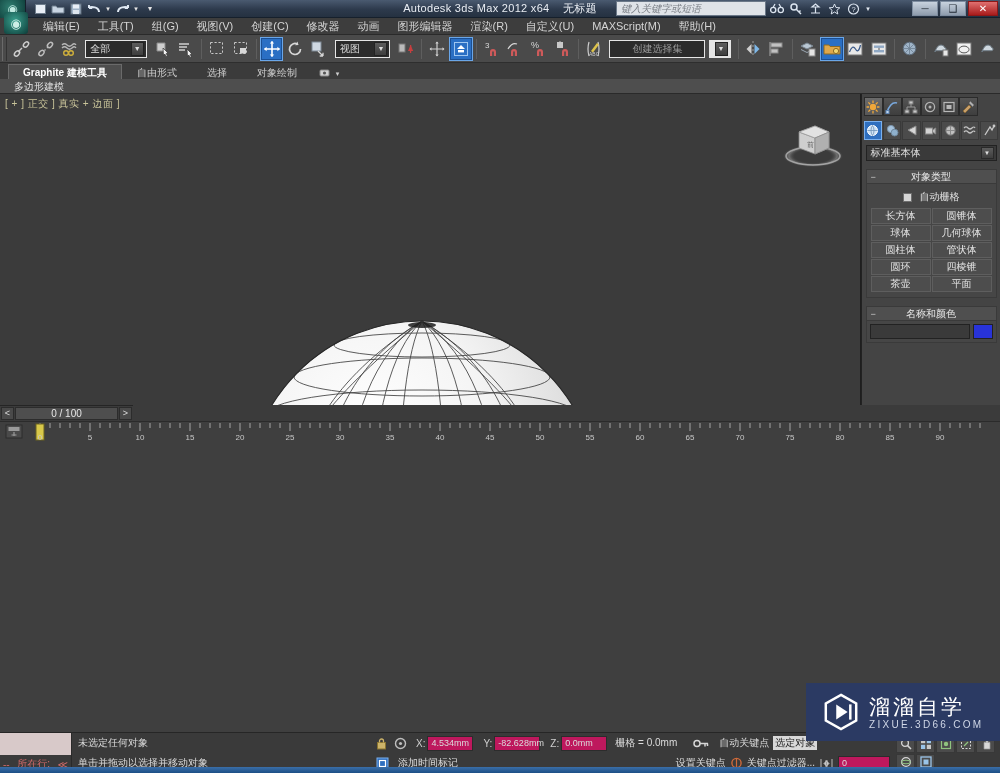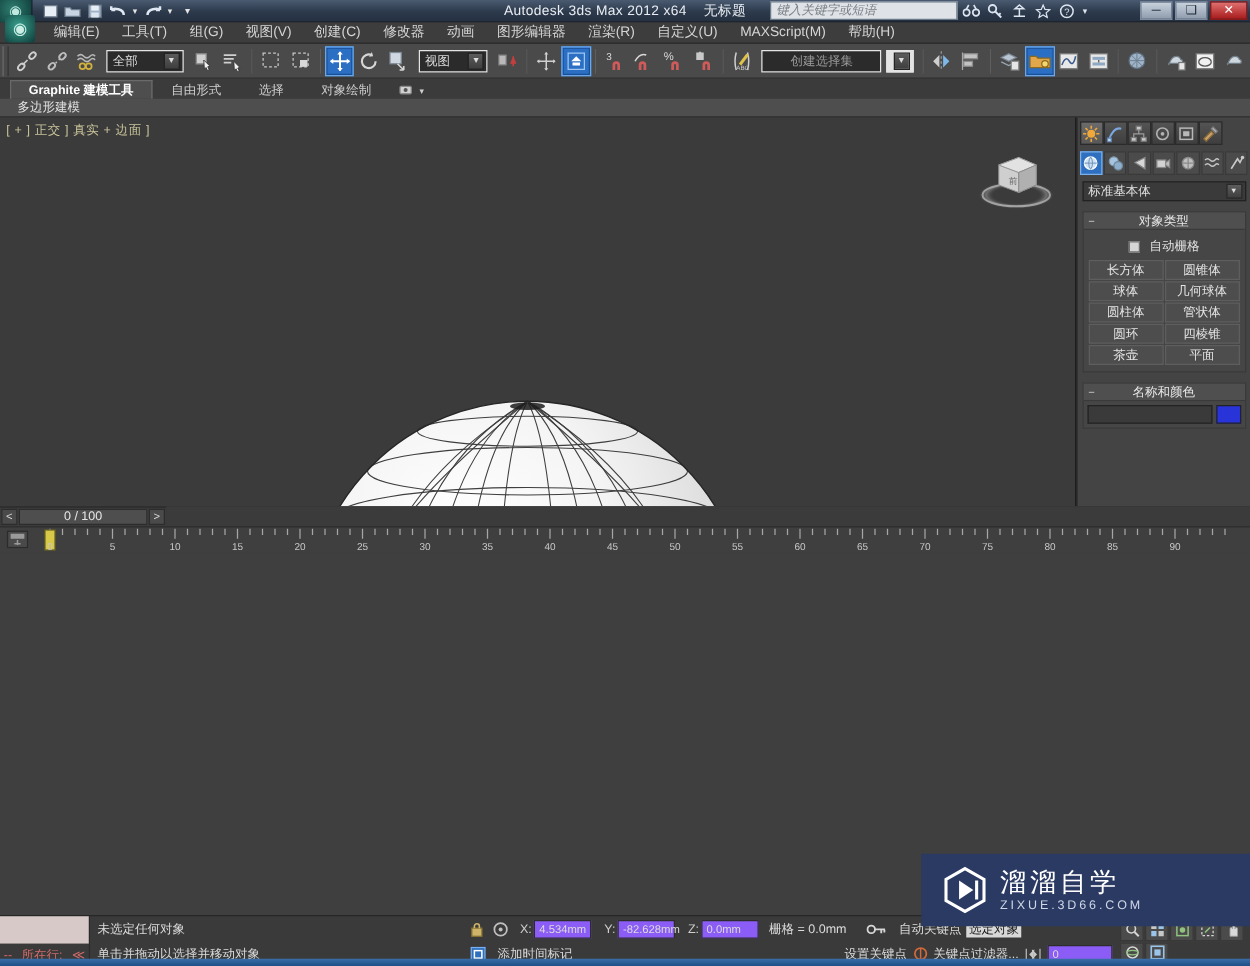--- a/index.html
+++ b/index.html
@@ -171,33 +171,33 @@
   .statuswrap { height:41px; background:#3a3a3a; display:flex; border-top:1px solid #262626; }
   .mxslisten { width:72px; background:#3a3a3a; display:flex; flex-direction:column; border-right:1px solid #2a2a2a;}
   .mxs-top { flex:1; background:#d8c9c9; }
   .mxs-bot { height:18px; background:#3a3a3a; display:flex; align-items:center; justify-content:space-between; padding:0 3px;
       font-size:10px; color:#d06a6a;}
   .statuscol { flex:1; display:flex; flex-direction:column; }
   .strow { height:20px; display:flex; align-items:center; }
   .stprompt { font-size:10px; color:#dcdcdc; padding-left:6px; }
   .coordbox { display:flex; align-items:center; gap:2px; }
   .coordlbl { font-size:10px; color:#cfcfcf; }
-  .coordfld { width:46px; height:15px; background:#8b5cf6; border:1px solid #2c2c2c;
+  .coordfld { width:46px; height:15px; background:#be185d; border:1px solid #2c2c2c;
       font-size:9px; color:#dcdcdc; line-height:13px; padding-left:3px; }
   .gridlbl { font-size:10px; color:#dcdcdc; padding-left:8px; }
   .keyrow { display:flex; align-items:center; gap:4px; }
   .keybtn { font-size:10px; color:#dcdcdc; }
   .seltag { background:#d8d8d8; color:#1a1a1a; font-size:10px; padding:0 2px; }
   .navarea { width:106px; display:flex; flex-wrap:wrap; align-content:center; padding-left:2px; gap:1px;}
   .navb { width:19px;height:17px; background:#4b4b4b; border:1px solid #383838;
       display:flex;align-items:center;justify-content:center;font-size:10px;color:#dcdcdc;}
 
   
   .watermark {
-    position:absolute; right:0px; bottom:32px; width:263px; height:58px;
+    position:absolute; right:0px; bottom:32px; width:194px; height:58px;
     background:#2b3a63; display:flex; align-items:center; gap:9px; padding-left:16px;
   }
   .wm-logo { width:38px; height:38px; }
   .wm-text { display:flex; flex-direction:column; }
   .wm-cn { font-size:21px; color:#ffffff; letter-spacing:3px; line-height:24px;}
   .wm-en { font-size:10px; color:#cfd6e6; letter-spacing:2.3px; }
 
   
   .taskbar {
     position:absolute; left:0; bottom:0; width:1000px; height:6px;

